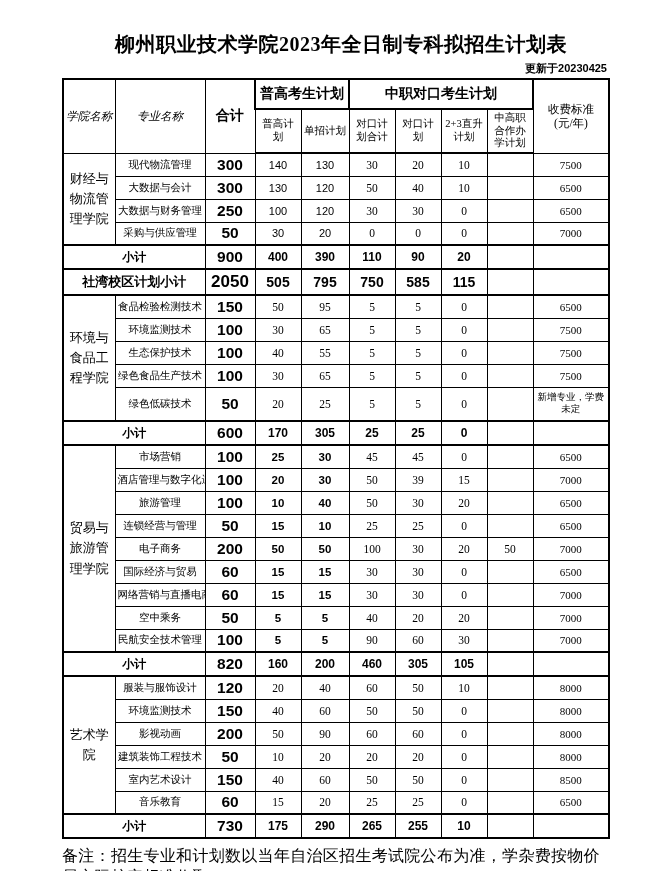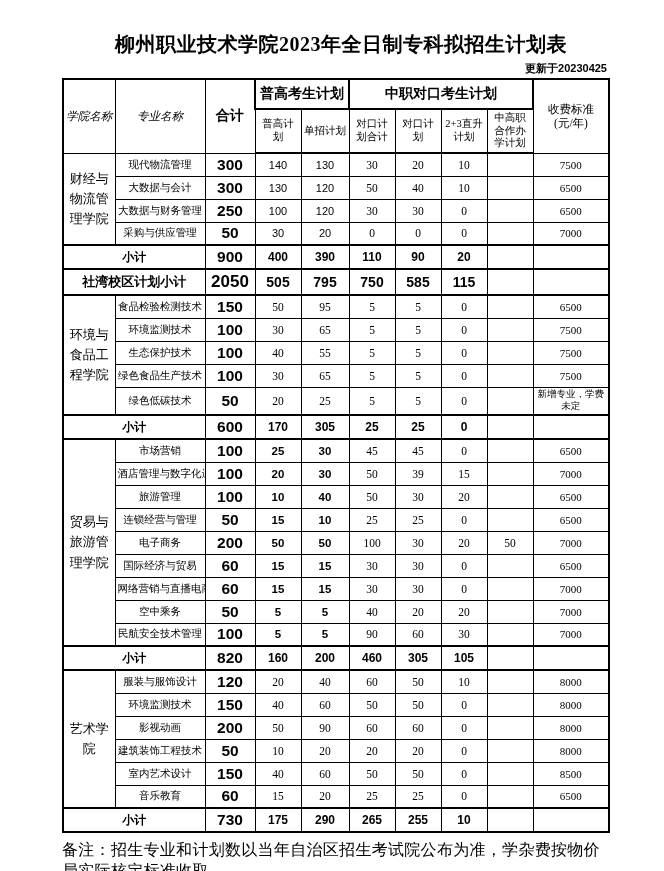--- a/index.html
+++ b/index.html
@@ -26,21 +26,21 @@
   thead tr.grp{height:30px;}
   thead tr.sub{height:44px;}
   thead tr.sub th{border-bottom:2px solid #000;}
   .h-main{font-size:11.5px;font-weight:normal;font-style:italic;}
   .h-group{font-size:14px;font-weight:bold;border:2px solid #000 !important;}
   .h-sub{font-size:10.5px;font-weight:normal;line-height:1.2;}
   .h-fee{font-size:11.5px;font-weight:normal;white-space:pre-line;line-height:1.25;}
   .h-total{font-size:14px;font-weight:bold;}
 
   tr.data-row{height:23px;}
-  tr.data-row.tall-row{height:28px;}
+  tr.data-row.tall-row{height:34px;}
   .college-cell{font-size:13px;line-height:1.55;padding:0 4px;}
   .major-cell{font-size:10.5px;white-space:nowrap;padding:0 1px;}
   .total-cell{font-family:"Liberation Sans", sans-serif;font-weight:bold;font-size:15.5px;}
   .num-serif{font-size:11.5px;}
   .num-sans{font-family:"Liberation Sans", sans-serif;font-size:11px;}
   .num-sans-bold{font-family:"Liberation Sans", sans-serif;font-weight:bold;font-size:11.5px;}
   .fee-cell{font-size:11px;}
   .fee-note{font-size:9.5px;line-height:1.25;white-space:normal;}
 
   tr.subtotal-row{height:24px;margin-left:48px;}

